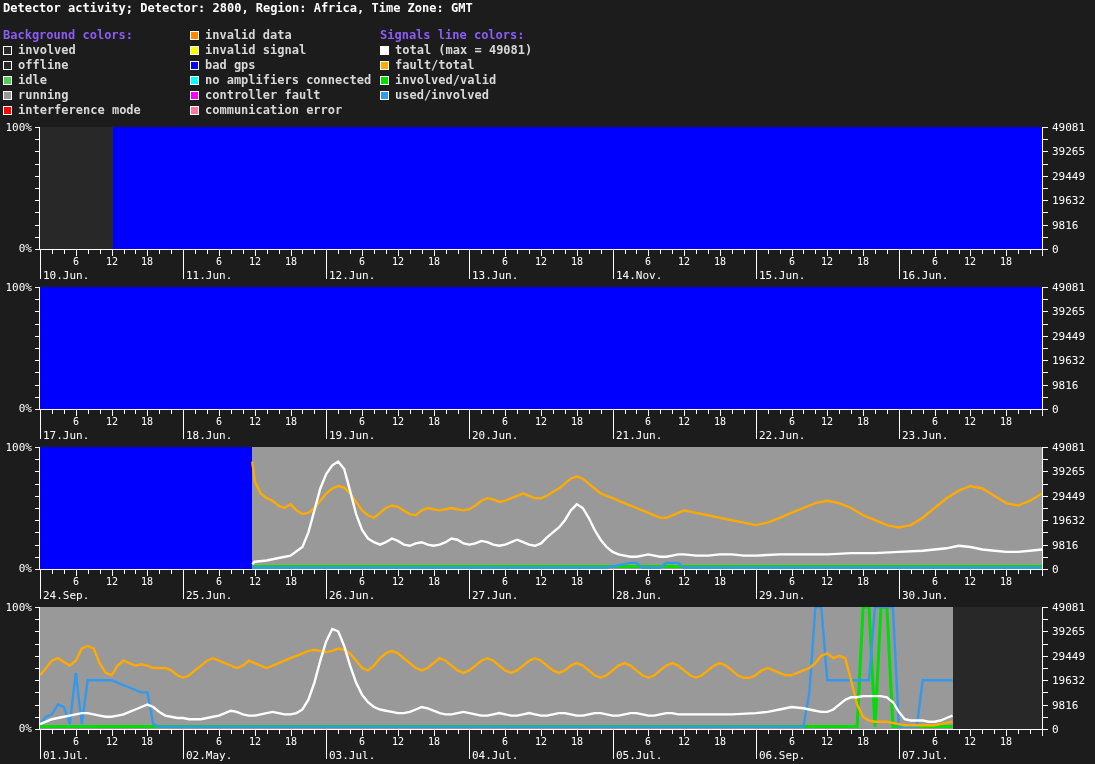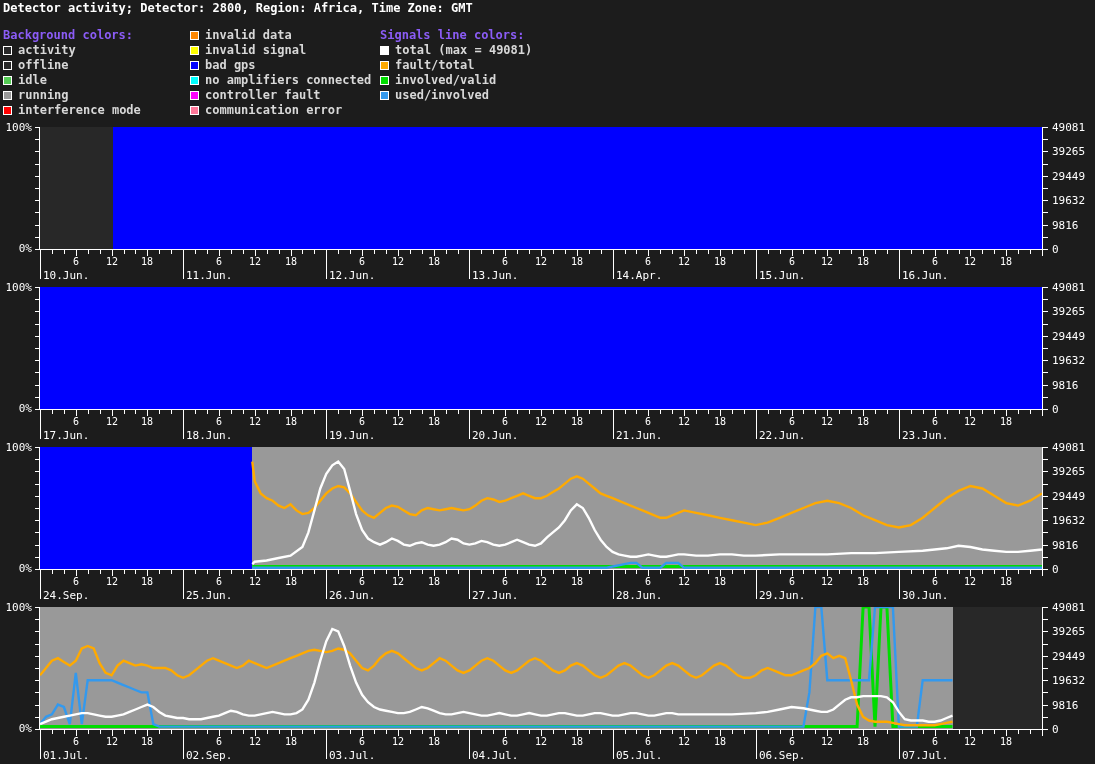--- a/index.html
+++ b/index.html
@@ -77,21 +77,21 @@
 </head>
 <body>
 
 <div id="title">Detector activity; Detector: 2800, Region: Africa, Time Zone: GMT</div>
 
 <div id="legend">
   <div class="legend-col c1">
     <div class="legend-head">Background colors:</div>
     <div class="legend-row">
       <span class="swatch" style="background: rgb(40, 40, 40);"></span>
-      <span class="legend-label">activity</span>
+      <span class="legend-label">involved</span>
     </div>
     <div class="legend-row">
       <span class="swatch" style="background: rgb(40, 40, 40);"></span>
       <span class="legend-label">offline</span>
     </div>
     <div class="legend-row">
       <span class="swatch" style="background: rgb(85, 204, 85);"></span>
       <span class="legend-label">idle</span>
     </div>
     <div class="legend-row">
@@ -299,21 +299,21 @@
         <div class="daylabel" style="left: 289px;">12.Jun.</div>
         <div class="daysep" style="left: 429px;"></div>
         <div class="hrlabel" style="left: 465px;">6</div>
         <div class="hrlabel" style="left: 501px;">12</div>
         <div class="hrlabel" style="left: 537px;">18</div>
         <div class="daylabel" style="left: 432px;">13.Jun.</div>
         <div class="daysep" style="left: 573px;"></div>
         <div class="hrlabel" style="left: 608px;">6</div>
         <div class="hrlabel" style="left: 644px;">12</div>
         <div class="hrlabel" style="left: 680px;">18</div>
-        <div class="daylabel" style="left: 576px;">14.Apr.</div>
+        <div class="daylabel" style="left: 576px;">14.Nov.</div>
         <div class="daysep" style="left: 716px;"></div>
         <div class="hrlabel" style="left: 752px;">6</div>
         <div class="hrlabel" style="left: 787px;">12</div>
         <div class="hrlabel" style="left: 823px;">18</div>
         <div class="daylabel" style="left: 719px;">15.Jun.</div>
         <div class="daysep" style="left: 859px;"></div>
         <div class="hrlabel" style="left: 895px;">6</div>
         <div class="hrlabel" style="left: 930px;">12</div>
         <div class="hrlabel" style="left: 966px;">18</div>
         <div class="daylabel" style="left: 862px;">16.Jun.</div>
@@ -790,21 +790,21 @@
         <div class="xtick maj" style="left: 1002px;"></div>
         <div class="daysep" style="left: 0px;"></div>
         <div class="hrlabel" style="left: 36px;">6</div>
         <div class="hrlabel" style="left: 72px;">12</div>
         <div class="hrlabel" style="left: 107px;">18</div>
         <div class="daylabel" style="left: 3px;">01.Jul.</div>
         <div class="daysep" style="left: 143px;"></div>
         <div class="hrlabel" style="left: 179px;">6</div>
         <div class="hrlabel" style="left: 215px;">12</div>
         <div class="hrlabel" style="left: 251px;">18</div>
-        <div class="daylabel" style="left: 146px;">02.Sep.</div>
+        <div class="daylabel" style="left: 146px;">02.May.</div>
         <div class="daysep" style="left: 286px;"></div>
         <div class="hrlabel" style="left: 322px;">6</div>
         <div class="hrlabel" style="left: 358px;">12</div>
         <div class="hrlabel" style="left: 394px;">18</div>
         <div class="daylabel" style="left: 289px;">03.Jul.</div>
         <div class="daysep" style="left: 429px;"></div>
         <div class="hrlabel" style="left: 465px;">6</div>
         <div class="hrlabel" style="left: 501px;">12</div>
         <div class="hrlabel" style="left: 537px;">18</div>
         <div class="daylabel" style="left: 432px;">04.Jul.</div>

